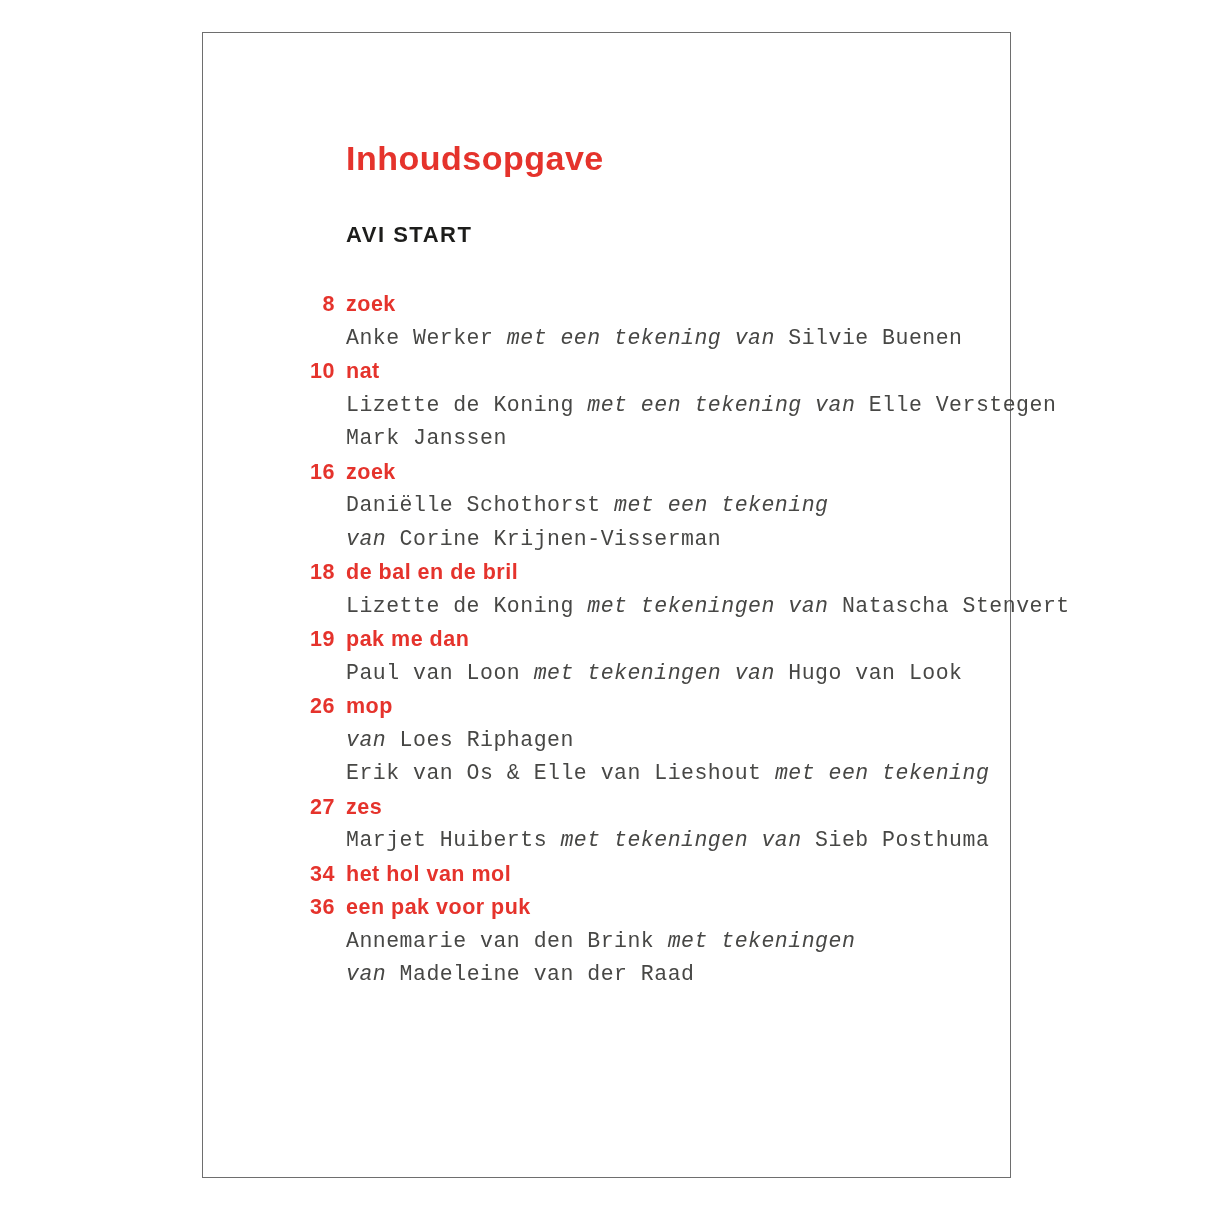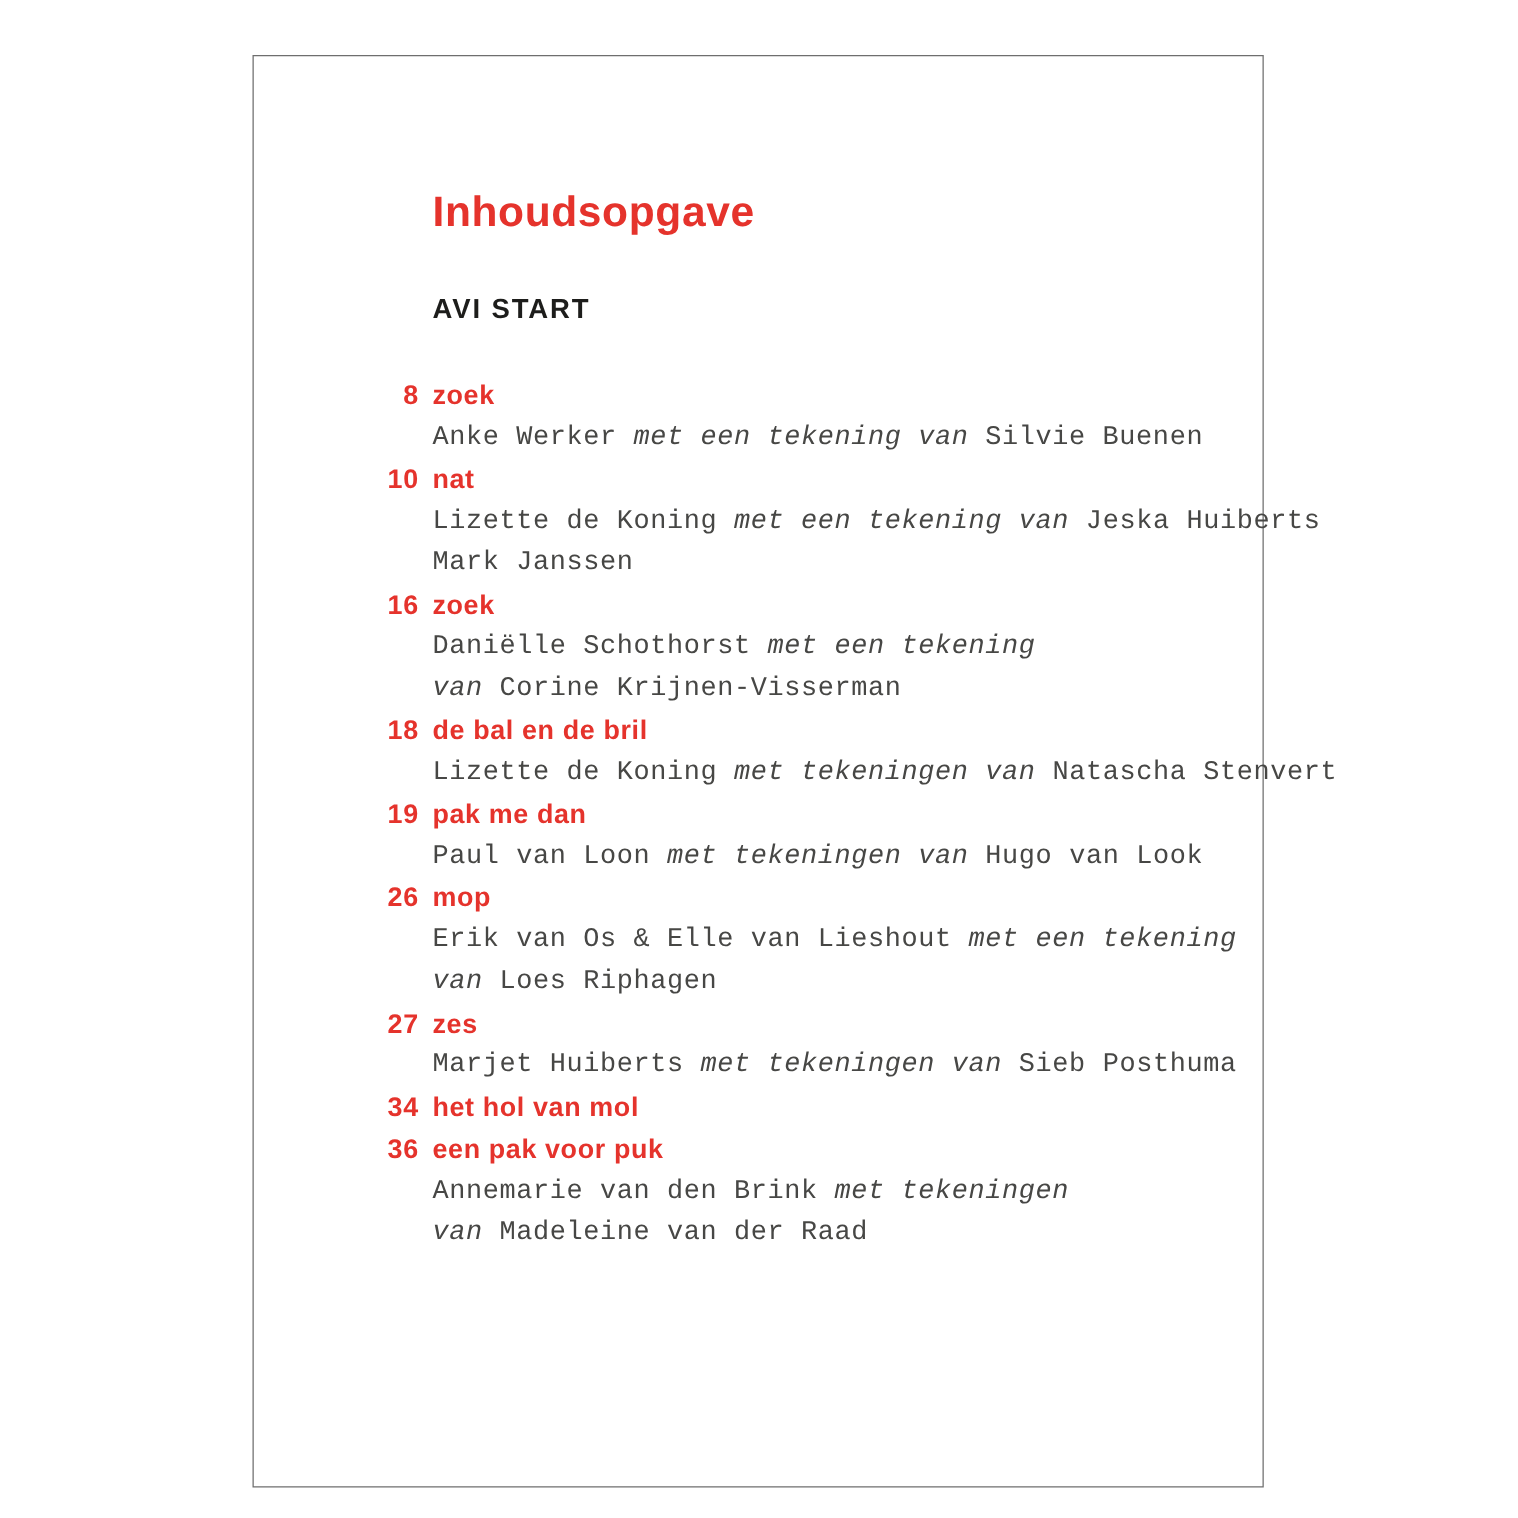--- a/index.html
+++ b/index.html
@@ -17,21 +17,20 @@
   }
   .page {
     position: absolute;
     left: 202px;
     top: 32px;
     width: 809px;
     height: 1146px;
     background: #ffffff;
     border: 1px solid #6e6e6e;
     box-sizing: border-box;
-    margin-top: 12px;
   }
   .title {
     position: absolute;
     left: 143px;
     top: 106px;
     margin: 0;
     font-size: 34px;
     line-height: 38px;
     font-weight: bold;
     color: #e5332c;
@@ -92,21 +91,21 @@
             <span class="num">8</span>
             <span class="etitle">zoek</span>
           </div>
           <div class="line credit-line"><span>Anke Werker </span><span class="it">met een tekening van</span><span> Silvie Buenen</span></div>
         </div>
         <div>
           <div class="line head-line">
             <span class="num">10</span>
             <span class="etitle">nat</span>
           </div>
-          <div class="line credit-line"><span>Lizette de Koning </span><span class="it">met een tekening van</span><span> Jeska Huiberts</span></div>
+          <div class="line credit-line"><span>Lizette de Koning </span><span class="it">met een tekening van</span><span> Elle Verstegen</span></div>
         </div>
         <div>
           <div class="line credit-line"><span>Mark Janssen</span></div>
         </div>
         <div>
           <div class="line head-line">
             <span class="num">16</span>
             <span class="etitle">zoek</span>
           </div>
           <div class="line credit-line"><span>Daniëlle Schothorst </span><span class="it">met een tekening</span></div>
@@ -124,22 +123,22 @@
             <span class="num">19</span>
             <span class="etitle">pak me dan</span>
           </div>
           <div class="line credit-line"><span>Paul van Loon </span><span class="it">met tekeningen van</span><span> Hugo van Look</span></div>
         </div>
         <div>
           <div class="line head-line">
             <span class="num">26</span>
             <span class="etitle">mop</span>
           </div>
+          <div class="line credit-line"><span class="it">van</span><span> Loes Riphagen</span></div>
           <div class="line credit-line"><span>Erik van Os &amp; Elle van Lieshout </span><span class="it">met een tekening</span></div>
-          <div class="line credit-line"><span class="it">van</span><span> Loes Riphagen</span></div>
         </div>
         <div>
           <div class="line head-line">
             <span class="num">27</span>
             <span class="etitle">zes</span>
           </div>
           <div class="line credit-line"><span>Marjet Huiberts </span><span class="it">met tekeningen van</span><span> Sieb Posthuma</span></div>
         </div>
         <div>
           <div class="line head-line">

